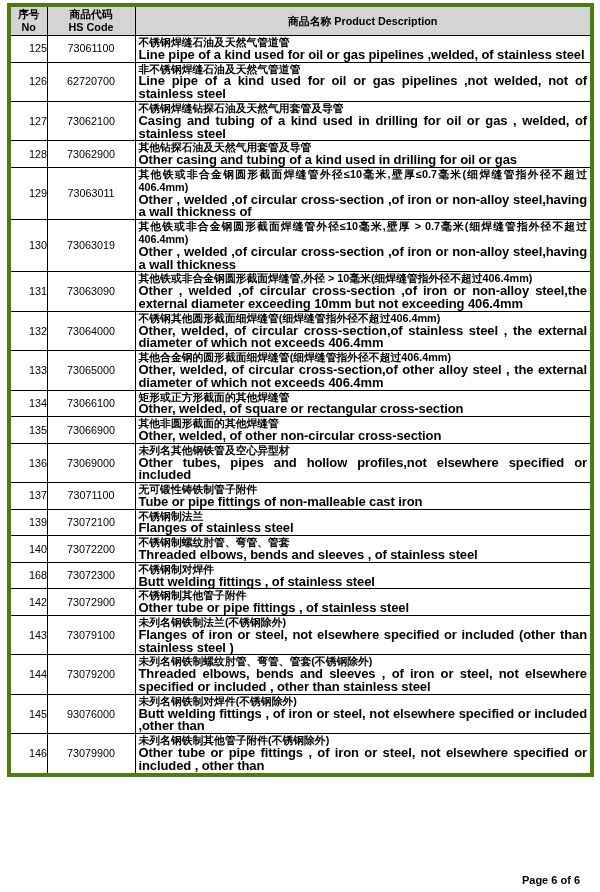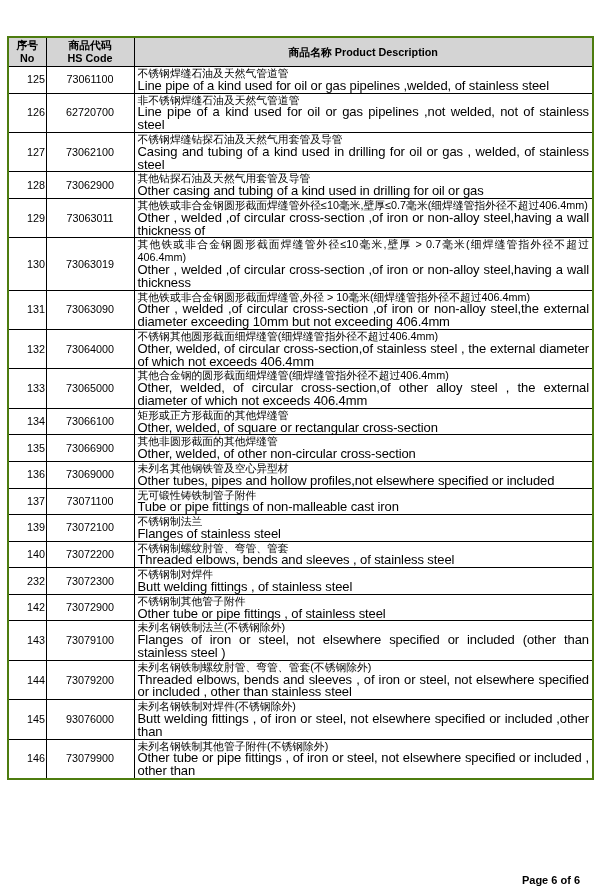--- a/index.html
+++ b/index.html
@@ -18,22 +18,21 @@
   .page-table-wrap {
     position: absolute;
     top: 3px;
     left: 7px;
     width: 587px;
   }
   table.hs-table {
     border-collapse: collapse;
     table-layout: fixed;
     width: 100%;
-    border: 2px solid #4d7c0f;
-    margin-top: 33px;
+    border: 4px solid #4d7c0f;
   }
   col.c1 { width: 38px; }
   col.c2 { width: 88px; }
   col.c3 { width: auto; }
   th, td {
     border: 1px solid #000000;
     overflow: hidden;
   }
   th {
     background: #d4d4d4;
@@ -48,20 +47,21 @@
     text-align: center;
     vertical-align: middle;
     font-size: 10.8px;
     line-height: 12.8px;
     padding: 0 18px;
   }
   td.desc-cell {
     vertical-align: top;
     padding: 0 3px;
     text-align: justify;
+    font-weight: bold;
   }
   td.desc-cell .cn {
     font-size: 10.8px;
     line-height: 12.8px;
     white-space: normal;
   }
   td.desc-cell .en {
     font-size: 13px;
     line-height: 12.8px;
     letter-spacing: -0.1px;
@@ -215,21 +215,21 @@
         </tr>
         <tr>
           <td class="no-cell">140</td>
           <td class="code-cell">73072200</td>
           <td class="desc-cell">
             <div class="cn">不锈钢制螺纹肘管、弯管、管套</div>
             <div class="en">Threaded elbows, bends and sleeves , of stainless steel</div>
           </td>
         </tr>
         <tr>
-          <td class="no-cell">232</td>
+          <td class="no-cell">168</td>
           <td class="code-cell">73072300</td>
           <td class="desc-cell">
             <div class="cn">不锈钢制对焊件</div>
             <div class="en">Butt welding fittings , of stainless steel</div>
           </td>
         </tr>
         <tr>
           <td class="no-cell">142</td>
           <td class="code-cell">73072900</td>
           <td class="desc-cell">

